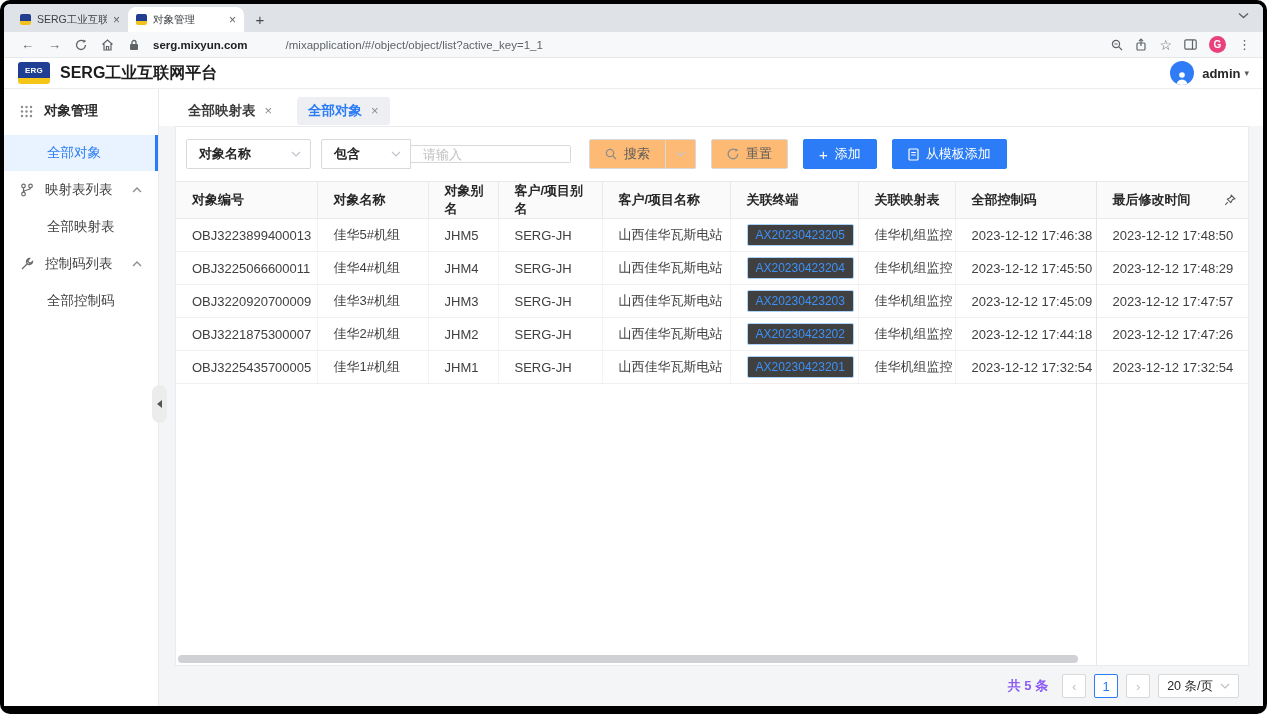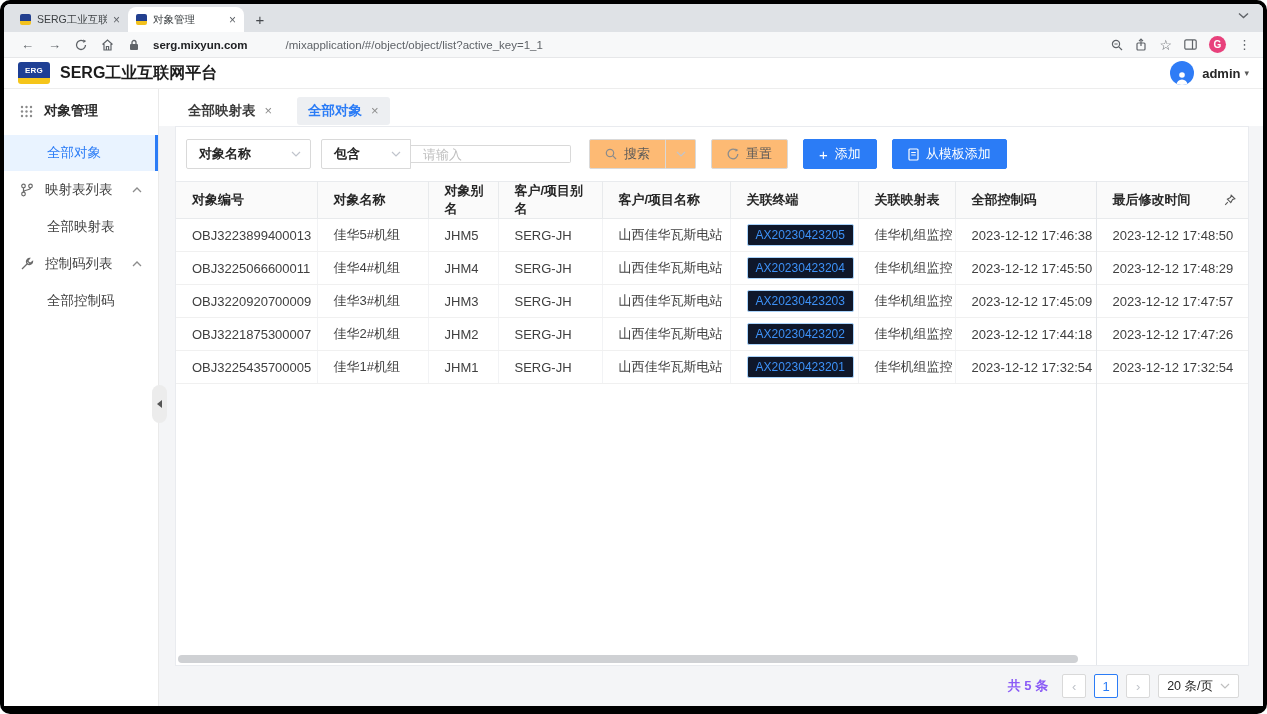--- a/index.html
+++ b/index.html
@@ -117,21 +117,21 @@
   col.c4{width:128px} col.c5{width:128px} col.c6{width:97px} col.c7{width:141px}
   table.obj th { height:35px; background:#fafafa; border-top:1px solid #e9ebee;
                  border-bottom:1px solid #e8eaec; border-right:1px solid #e8eaec;
                  padding:0 12px 0 16px; text-align:left; font-weight:700; color:#262626; }
   table.obj th:last-child, table.obj td:last-child { border-right:none; }
   table.obj td { height:33px; border-bottom:1px solid #f0f0f0; border-right:1px solid #f2f3f5;
                  padding:0 12px 0 16px; color:#404040; white-space:nowrap; overflow:hidden; }
   .th-flex { display:flex; align-items:center; justify-content:space-between; }
   .pin { color:#595959; flex:none; }
   .tag { display:inline-block; padding:2px 8px; font-size:12px; line-height:1.4;
-         color:#3d91f7; background:#0f172a; border:1px solid #a9d3fb; border-radius:2px;
+         color:#3d91f7; background:#404040; border:1px solid #a9d3fb; border-radius:2px;
          cursor:pointer; }
   .fixed-divider { position:absolute; left:920px; top:0; bottom:0; width:1px;
                    background:#e3e6ea; }
   .hscroll-thumb { position:absolute; left:2px; bottom:2px; width:900px; height:8px;
                    background:#cfd1d4; border-radius:4px; }
 
   
   .pager { height:40px; display:flex; align-items:center; justify-content:flex-end;
            gap:8px; padding-right:24px; flex:none; }
   .pager-total { font-size:13px; font-weight:700; color:#8b5cf6; margin-right:6px; }

